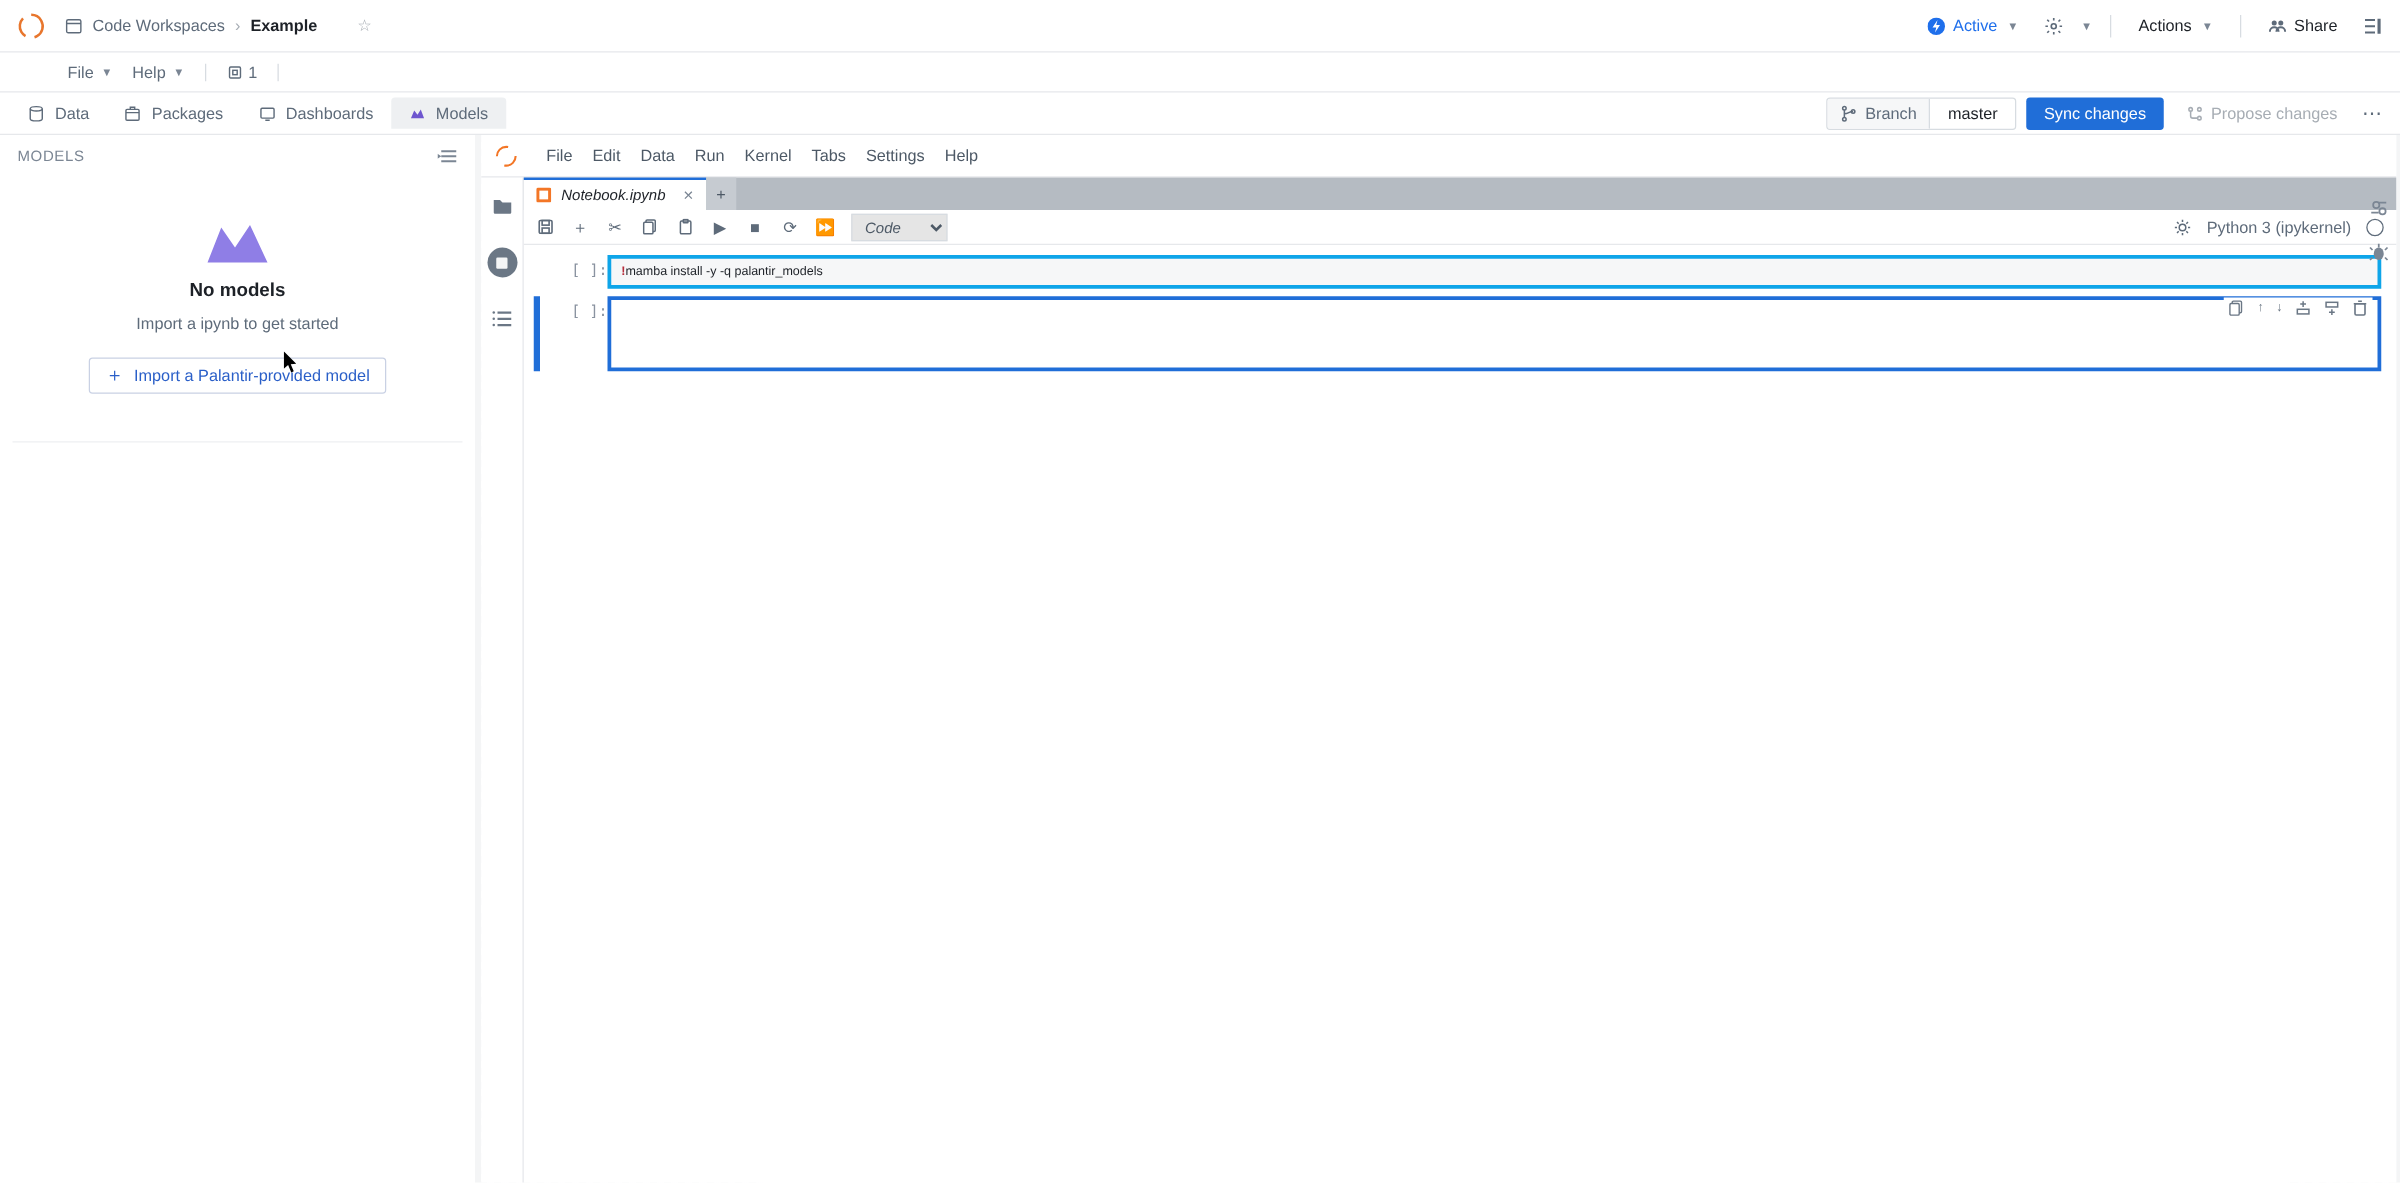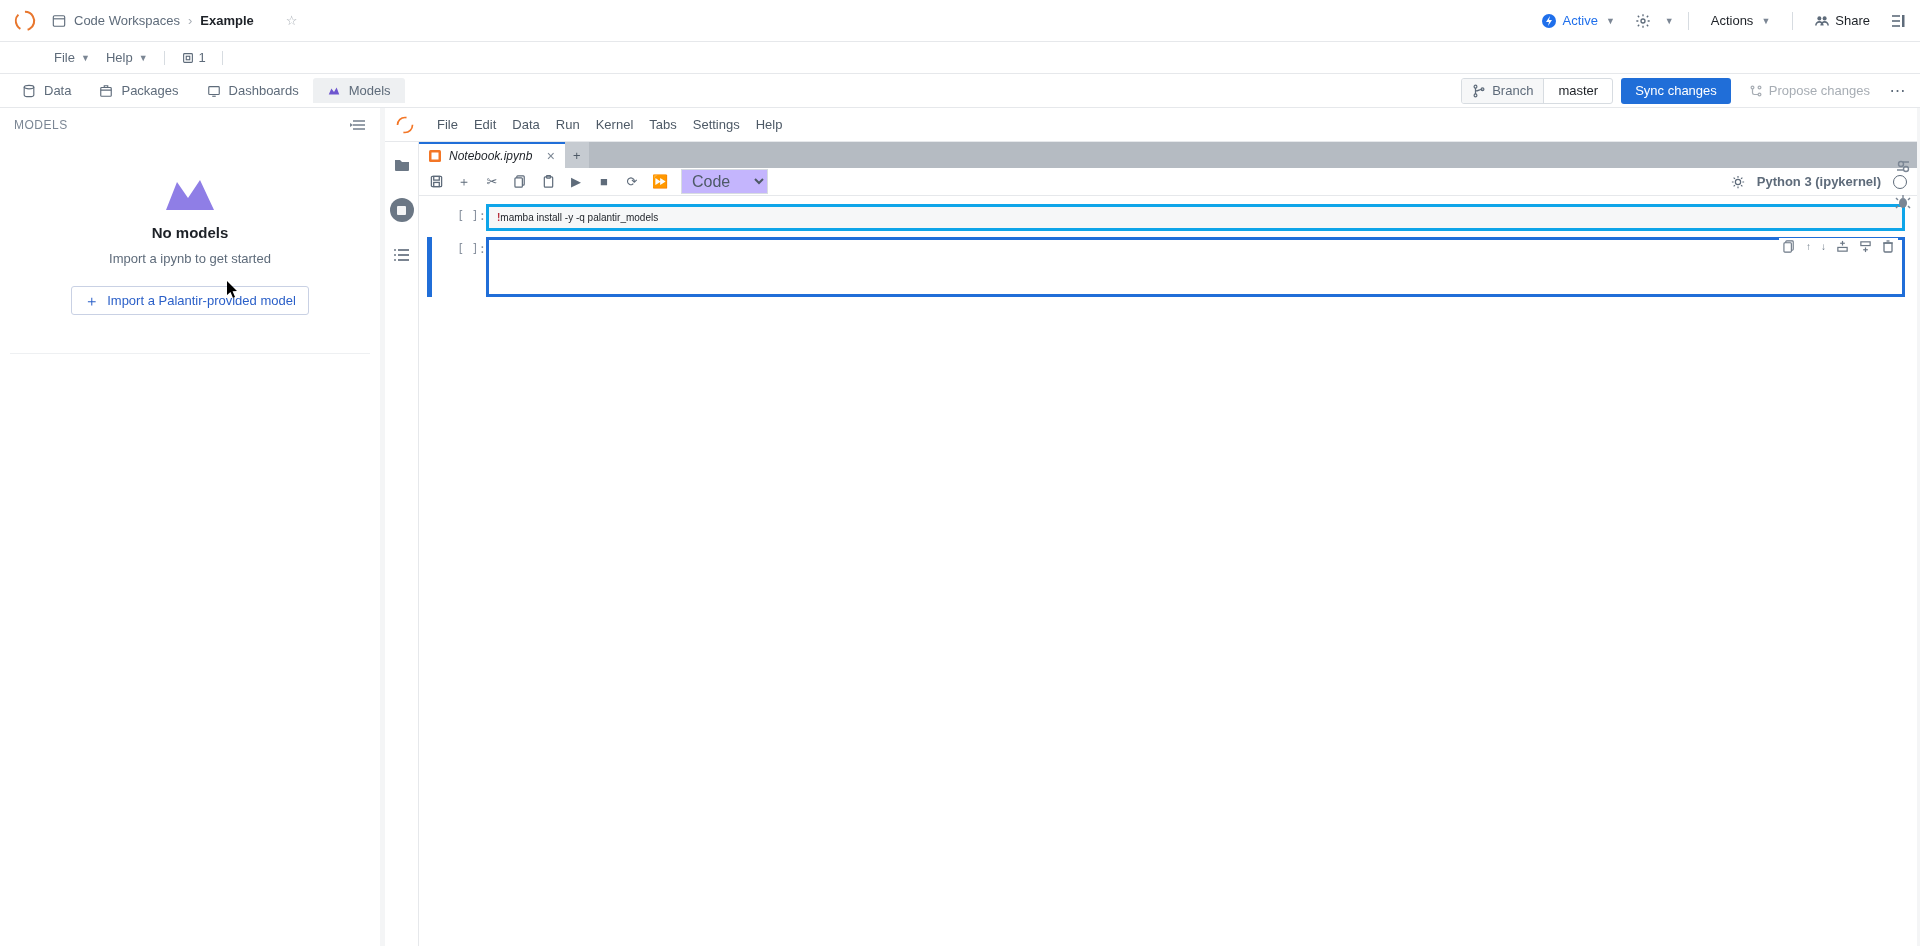--- a/index.html
+++ b/index.html
@@ -60,22 +60,22 @@
 .jfiles .ico.circle .inner { width:9px; height:9px; background:#f4f5f6; border-radius:1px; }
 
 .jmain { flex:1; display:flex; flex-direction:column; }
 .jtabbar { height:26px; background:#b5bbc2; display:flex; align-items:stretch;font-style:italic; }
 .jtabbar .ftab { background:#fff; display:flex; align-items:center; gap:8px; padding:0 10px; border-top:2px solid #206ed8; font-size:12px; }
 .jtabbar .ftab .x { color:#7b8694; font-size:14px; cursor:pointer; margin-left:6px;}
 .jtabbar .add { width:24px; display:flex; align-items:center; justify-content:center; color:#4d5966; cursor:pointer; background:#c6cbd1; }
 
 .jtoolbar { height:28px; display:flex; align-items:center; gap:14px; padding:0 10px; border-bottom:1px solid #e6e8eb; color:#5e6b7a; }
 .jtoolbar .tico { width:14px; height:14px; cursor:pointer; display:flex; align-items:center; justify-content:center; }
-.jtoolbar select { border:1px solid #d7dce1; font-size:16px; padding:2px 20px 2px 6px; background:#c4b5fd; color:#4d5966;}
-.jtoolbar .right { margin-left:auto; display:flex; align-items:center; gap:12px;font-weight:bold; }
+.jtoolbar select { border:1px solid #d7dce1; font-size:12px; padding:2px 20px 2px 6px; background:#e5e5e5; color:#4d5966;font-style:italic;}
+.jtoolbar .right { margin-left:auto; display:flex; align-items:center; gap:12px; }
 .kernel-ring { width:14px; height:14px; border:1.5px solid #5e6b7a; border-radius:50%; }
 
 .cells { flex:1; padding:8px 12px 0 8px; overflow:auto; }
 .cell { display:flex; align-items:flex-start; margin-bottom:6px; position:relative; }
 .cell .bar { width:5px; align-self:stretch; margin-right:10px; }
 .cell.active .bar { background:#206ed8; }
 .cell .prompt { width:44px; text-align:right; color:#8a93a0; font-family:Menlo,Consolas,monospace; font-size:12px; padding-top:5px; }
 .cell .code { flex:1; border:3px solid #0ea5e9; background:#f6f7f8; padding:5px 8px; font-family:Menlo,Consolas,monospace; font-size:10px; color:#1d2127; white-space:pre; position:relative; }
 .cell.active .code { border-color:#206ed8; background:#fff; min-height:22px; }
 .cell .code .bang { color:#b72e3c; font-weight:600; }

